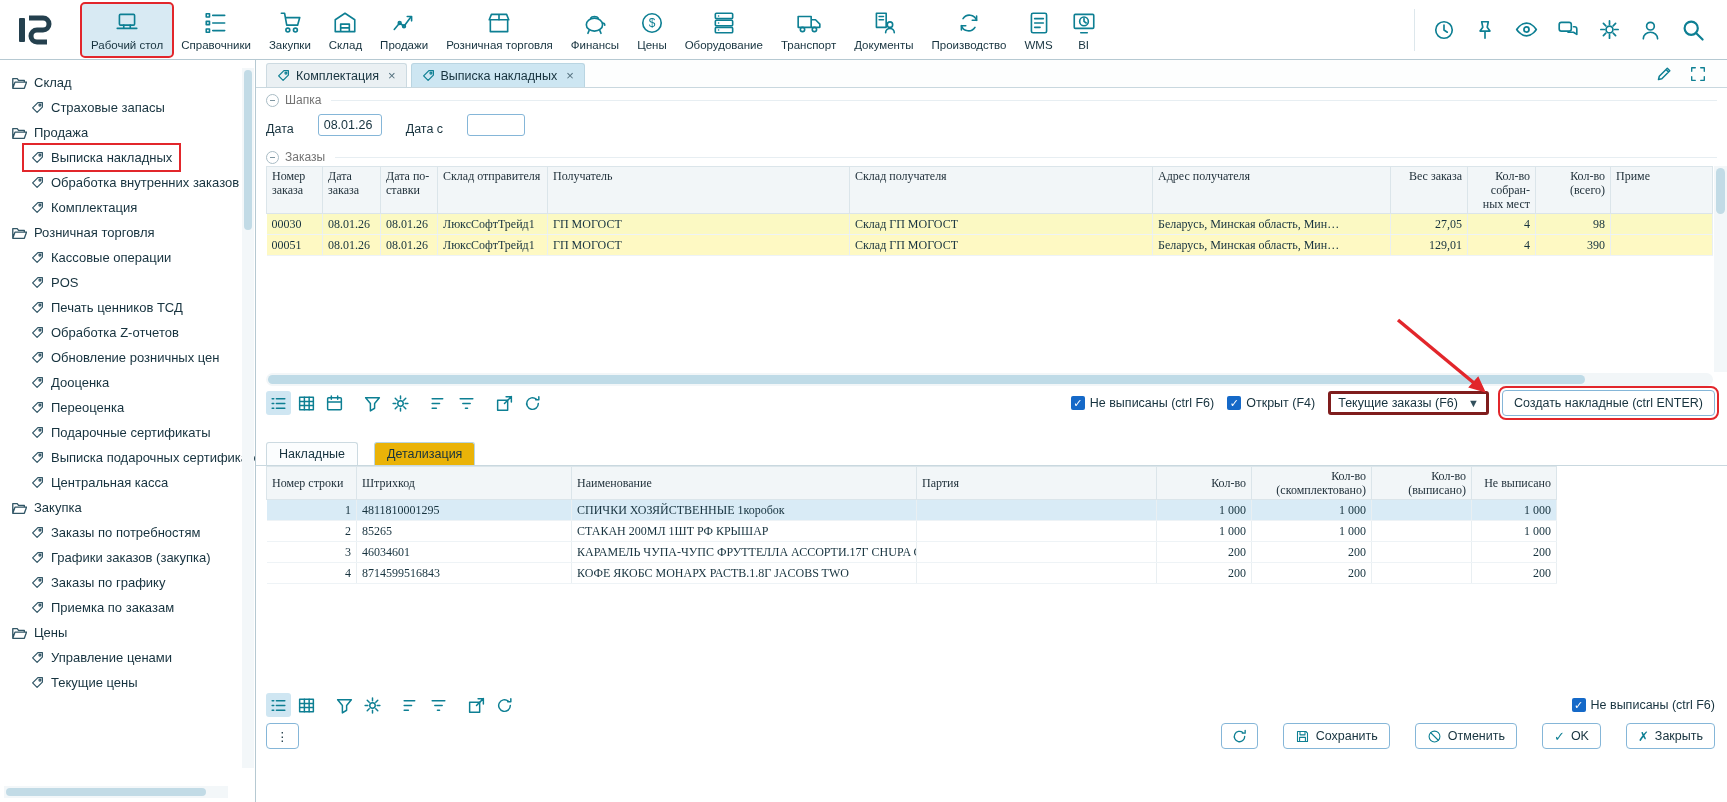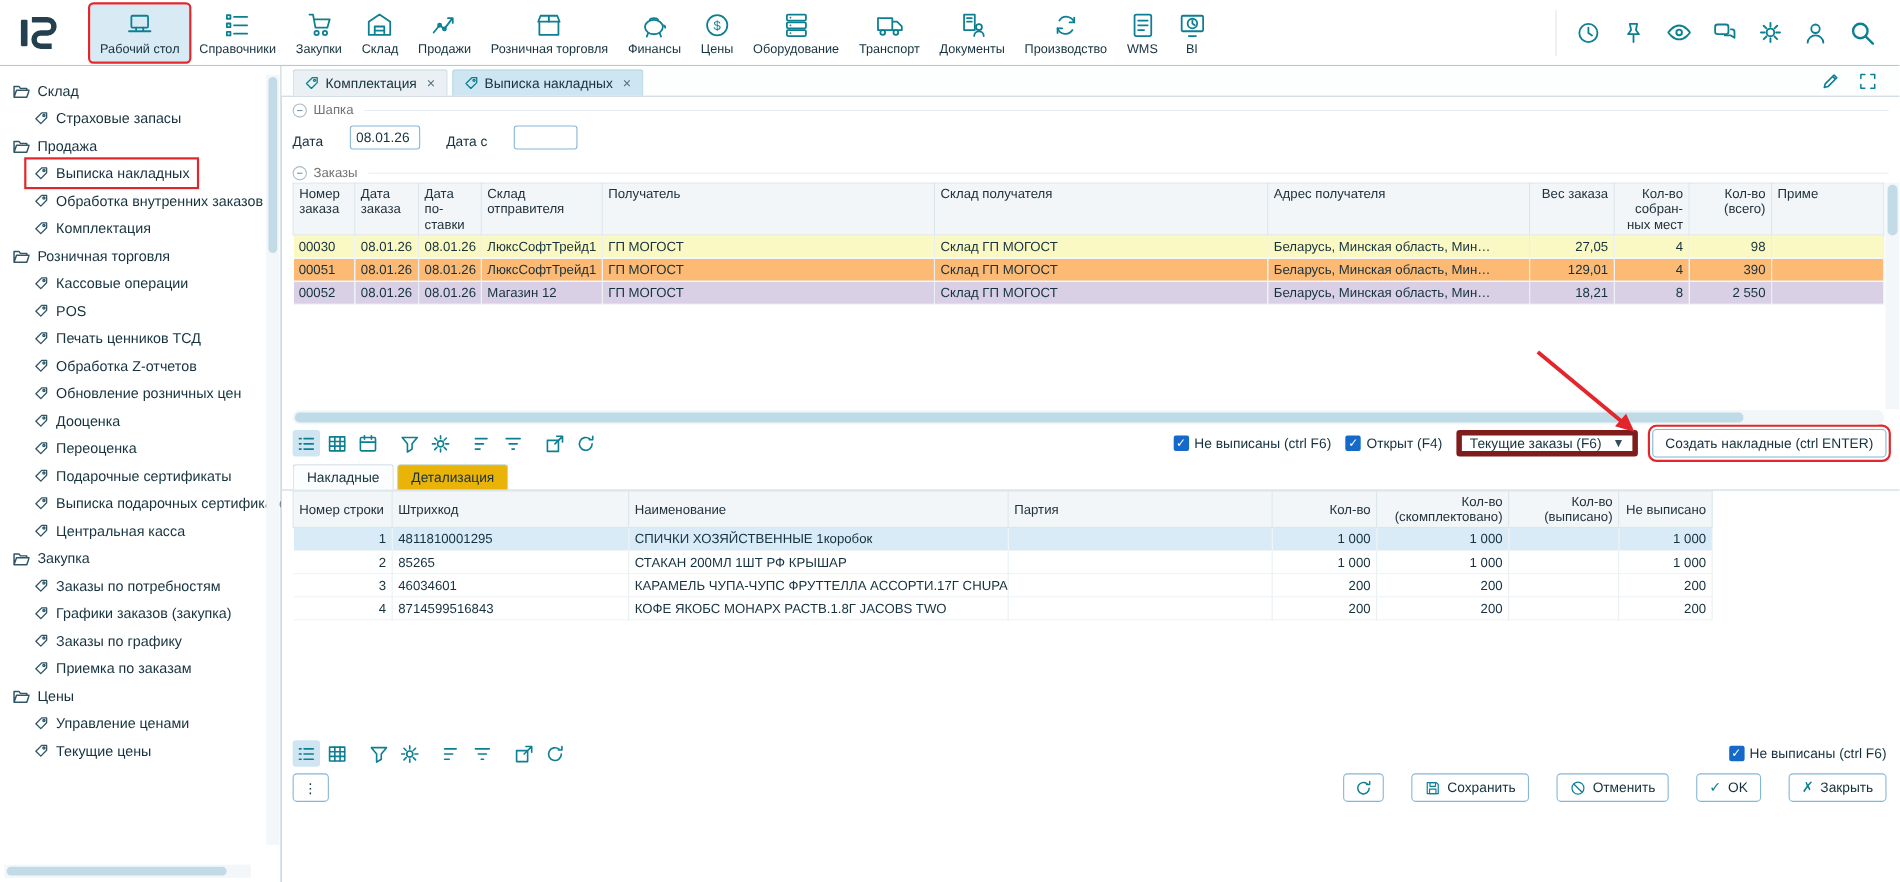--- a/index.html
+++ b/index.html
@@ -44,26 +44,26 @@
   .group-row { display:flex; align-items:center; gap:6px; padding:5px 10px 2px; color:#737373; font-size:12px; }
   .minus-ic { width:13px; height:13px; border:1px solid #a9bcc5; border-radius:50%; position:relative; cursor:pointer; flex:none; }
   .minus-ic::after { content:""; position:absolute; left:3px; right:3px; top:5px; height:1px; background:#7f96a1; }
   .group-row .rule { flex:1; height:1px; background:#e7eef2; margin-left:4px; }
   .fields { display:flex; align-items:flex-end; gap:24px; padding:5px 10px 9px; }
   .inp { height:22px; border:1px solid #85b6d8; border-radius:3px; padding:0 5px; font:inherit; color:#16323e; }
   .inp.date { width:64px; }
   .inp.date2 { width:58px; }
 
   
-  table.grid { border-collapse:collapse; table-layout:fixed; font-size:12px; }
+  table.grid { border-collapse:collapse; table-layout:fixed; font-size:12px;font-family:Liberation Serif, serif; }
   .grid th { background:#f2f6f8; border:1px solid #dbe5ea; font-weight:normal; text-align:left; padding:2px 5px; vertical-align:top; color:#22323c; line-height:1.18; overflow:hidden; }
   .grid td { border-right:1px solid #e9eff2; border-bottom:1px solid #eef3f6; padding:2px 5px; height:21px; white-space:nowrap; overflow:hidden; }
   .grid th.num, .grid td.num { text-align:right; }
   .row-yellow td { background:#fbf9c3; }
-  .row-pink td { background:#fdba74; }
+  .row-pink td { background:#fef9c3; }
   .row-purple td { background:#d9d0e6; }
   .selected td { background:#d9ebf6; }
 
   .orders-area { height:206px; position:relative; padding:0 14px 0 10px; }
   .orders-area table { width:100%; }
   .ord-vscroll { position:absolute; top:0; right:0; width:13px; height:206px; background:#f3f7f9; }
   .ord-vscroll .thumb { position:absolute; top:2px; left:2px; width:9px; height:46px; background:#c2dbe6; border-radius:5px; }
   .hscroll { height:13px; margin:1px 14px 1px 10px; background:#f2f6f8; border-radius:7px; position:relative; }
   .hscroll .thumb { position:absolute; left:2px; top:2px; bottom:2px; width:91%; background:#bfdbe7; border-radius:6px; }
 
@@ -73,29 +73,29 @@
 
   
   .toolbar { display:flex; align-items:center; height:32px; padding:0 12px 0 10px; gap:3px; }
   .toolbar.short { height:30px; }
   .tb-ic { width:25px; height:24px; display:flex; align-items:center; justify-content:center; border-radius:3px; cursor:pointer; flex:none; }
   .tb-ic.active { background:#cfe6f2; }
   .tb-gap { width:7px; flex:none; }
   .toolbar-right { margin-left:auto; display:flex; align-items:center; gap:13px; }
   .cb-row { display:flex; align-items:center; gap:5px; cursor:pointer; white-space:nowrap; }
   .cb { width:14px; height:14px; background:#1569c8; border-radius:2px; color:#fff; font-size:11px; line-height:14px; text-align:center; flex:none; }
-  .select { height:24px; border:5px solid #7f1d1d; border-radius:3px; background:#fff; display:flex; align-items:center; justify-content:flex-end; gap:10px; padding:0 7px; min-width:132px; cursor:pointer; }
+  .select { height:24px; border:3px solid #7f1d1d; border-radius:3px; background:#fff; display:flex; align-items:center; justify-content:flex-end; gap:10px; padding:0 7px; min-width:132px; cursor:pointer; }
   .caret { color:#32505c; font-size:11px; }
   .btn { height:26px; border:1px solid #85b6d8; border-radius:4px; background:#fff; display:inline-flex; align-items:center; gap:6px; padding:0 11px; font:inherit; font-size:12.5px; color:#16323e; cursor:pointer; }
   .btn .glyph { color:#0d7f93; font-size:13px; }
   .btn.red-box { outline-offset:2px; }
   .btn.icon-btn { padding:0 9px; }
 
   
-  .subtabs { display:flex; gap:3px; padding:3px 10px 0; height:27px; align-items:flex-end; border-bottom:1px solid #c9d8df; }
+  .subtabs { display:flex; gap:16px; padding:3px 10px 0; height:27px; align-items:flex-end; border-bottom:1px solid #c9d8df;margin-top:20px; }
   .subtab { display:flex; align-items:center; height:23px; padding:0 12px; background:#fbfdfe; border:1px solid #ccdae1; border-bottom:none; border-radius:3px 3px 0 0; cursor:pointer; }
   .subtab.active { background:#eab308; border-color:#b9d5e2; }
 
   
   .actionbar { height:32px; display:flex; align-items:center; padding:2px 12px 2px 10px; }
   .ab-right { margin-left:auto; display:flex; align-items:center; gap:25px; }
 
   .arrow-overlay { position:absolute; left:0; top:0; pointer-events:none; z-index:50; }
 </style>
 </head>
@@ -678,33 +678,20 @@
               <td>ЛюксСофтТрейд1</td>
               <td>ГП МОГОСТ</td>
               <td>Склад ГП МОГОСТ</td>
               <td>Беларусь, Минская область, Мин…</td>
               <td class="num">129,01</td>
               <td class="num">4</td>
               <td class="num">390</td>
               <td></td>
             </tr>
 
-            <tr class="row-purple">
-              <td>00052</td>
-              <td>08.01.26</td>
-              <td>08.01.26</td>
-              <td>Магазин 12</td>
-              <td>ГП МОГОСТ</td>
-              <td>Склад ГП МОГОСТ</td>
-              <td>Беларусь, Минская область, Мин…</td>
-              <td class="num">18,21</td>
-              <td class="num">8</td>
-              <td class="num">2 550</td>
-              <td></td>
-            </tr>
           </tbody>
       </table>
       <div class="ord-vscroll">
           <div class="thumb"></div>
         </div>
     </div>
     <div class="hscroll">
         <div class="thumb"></div>
       </div>
 

